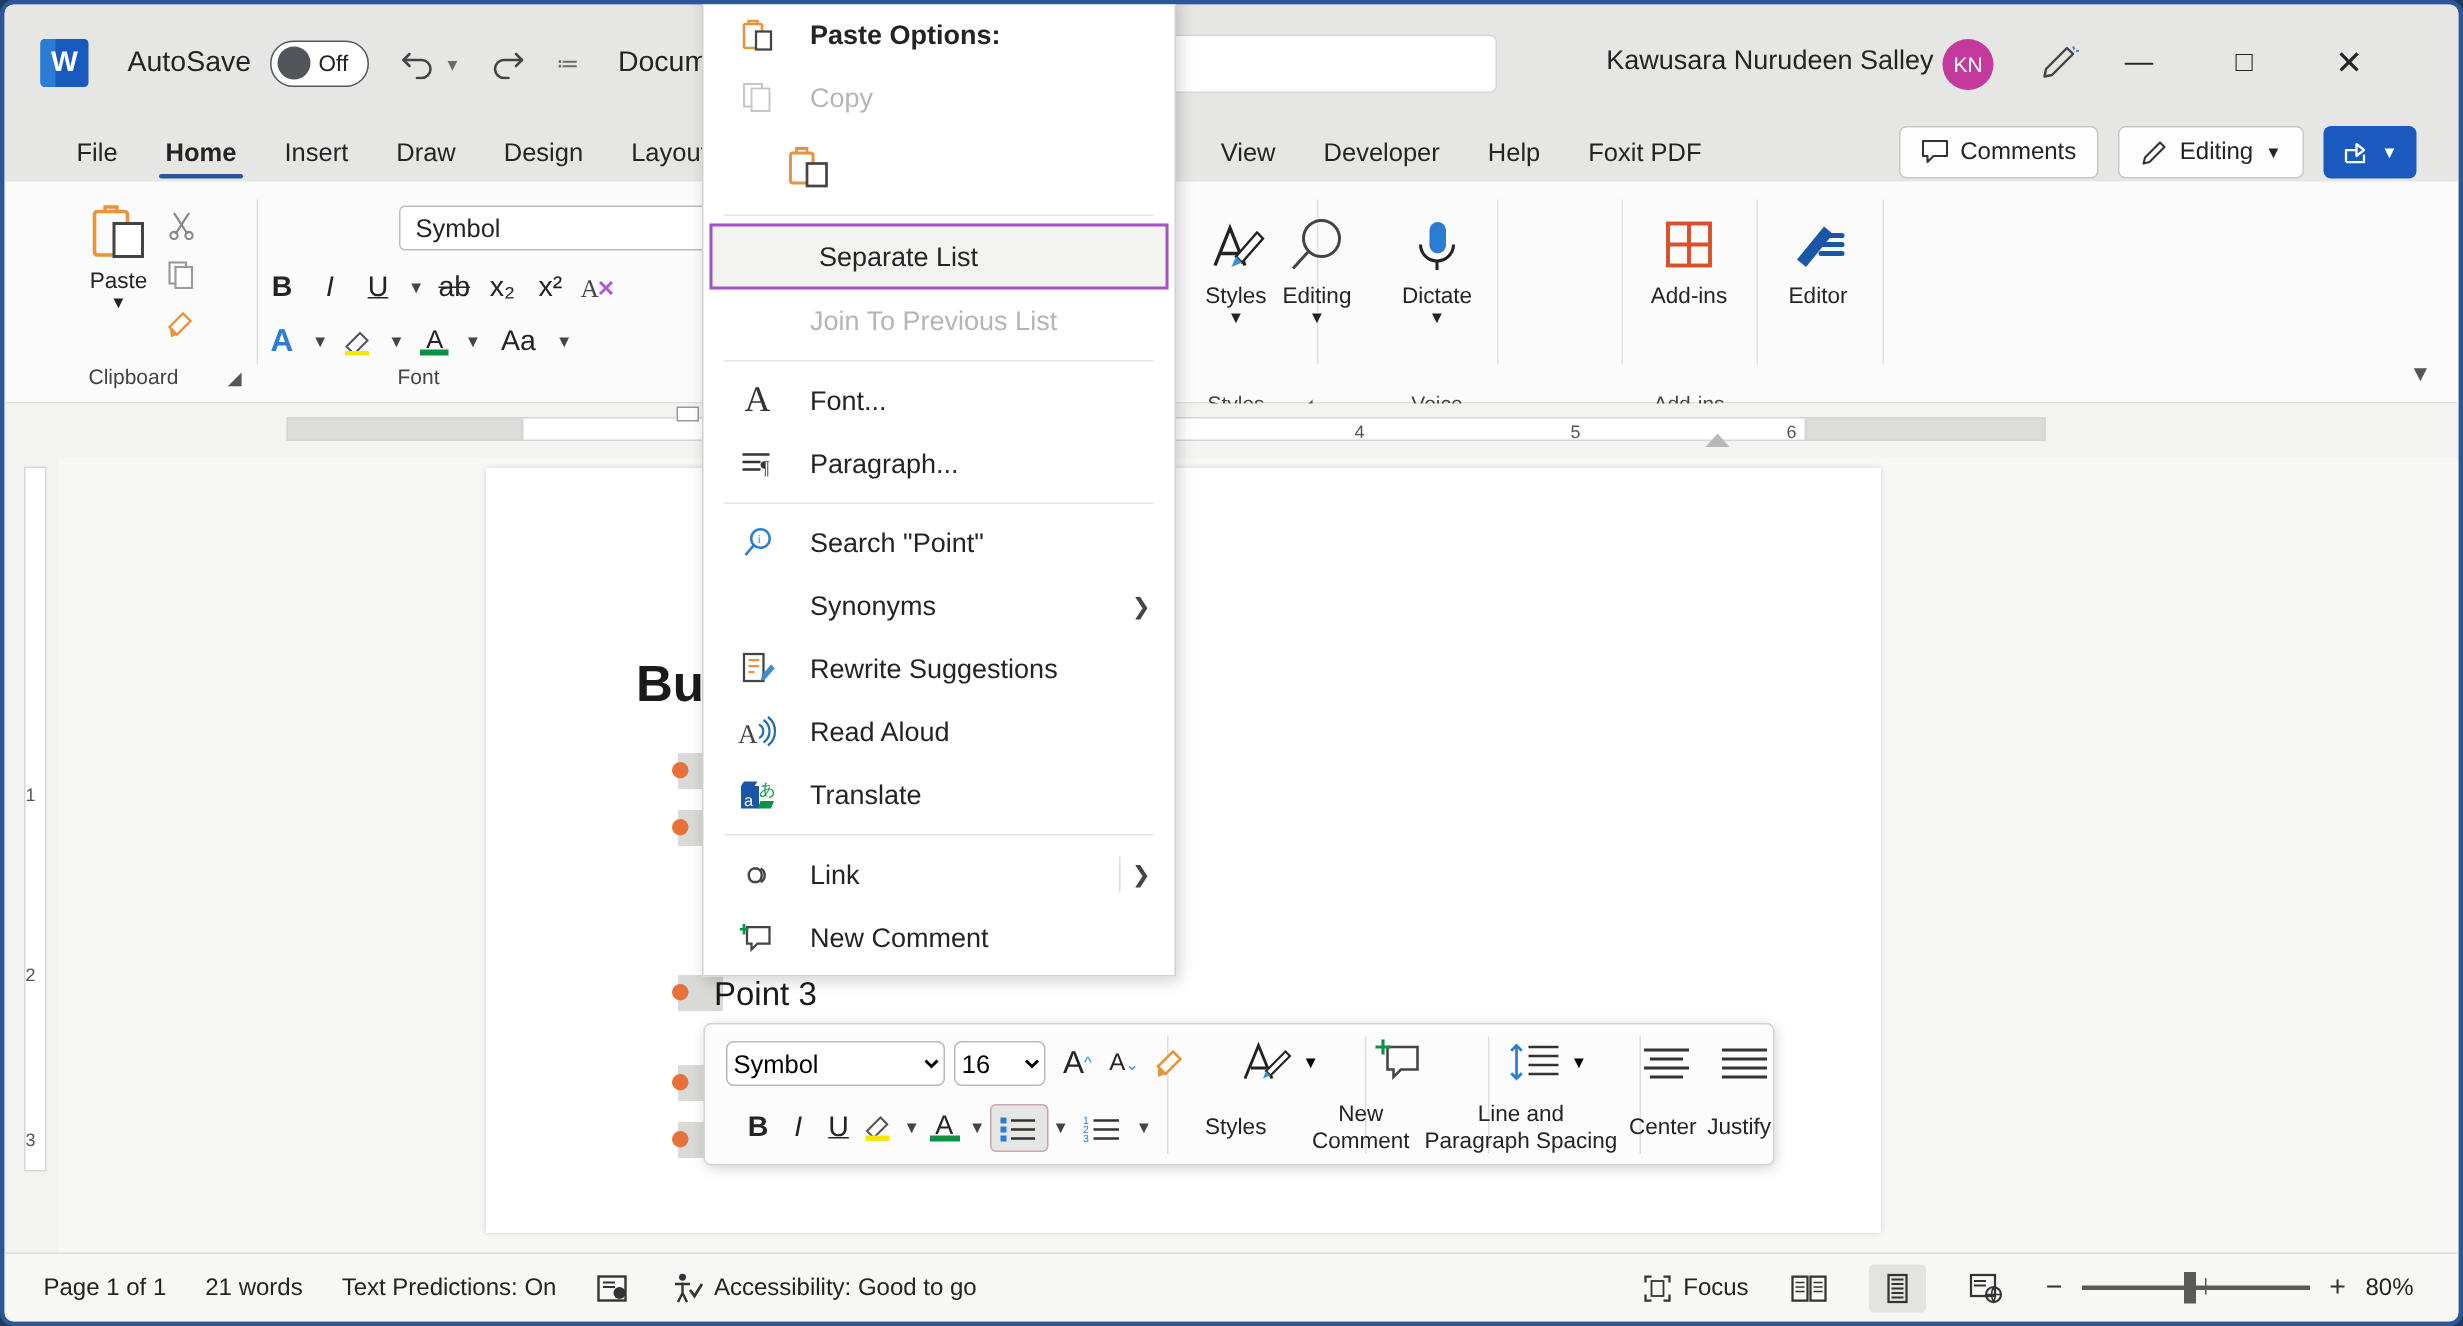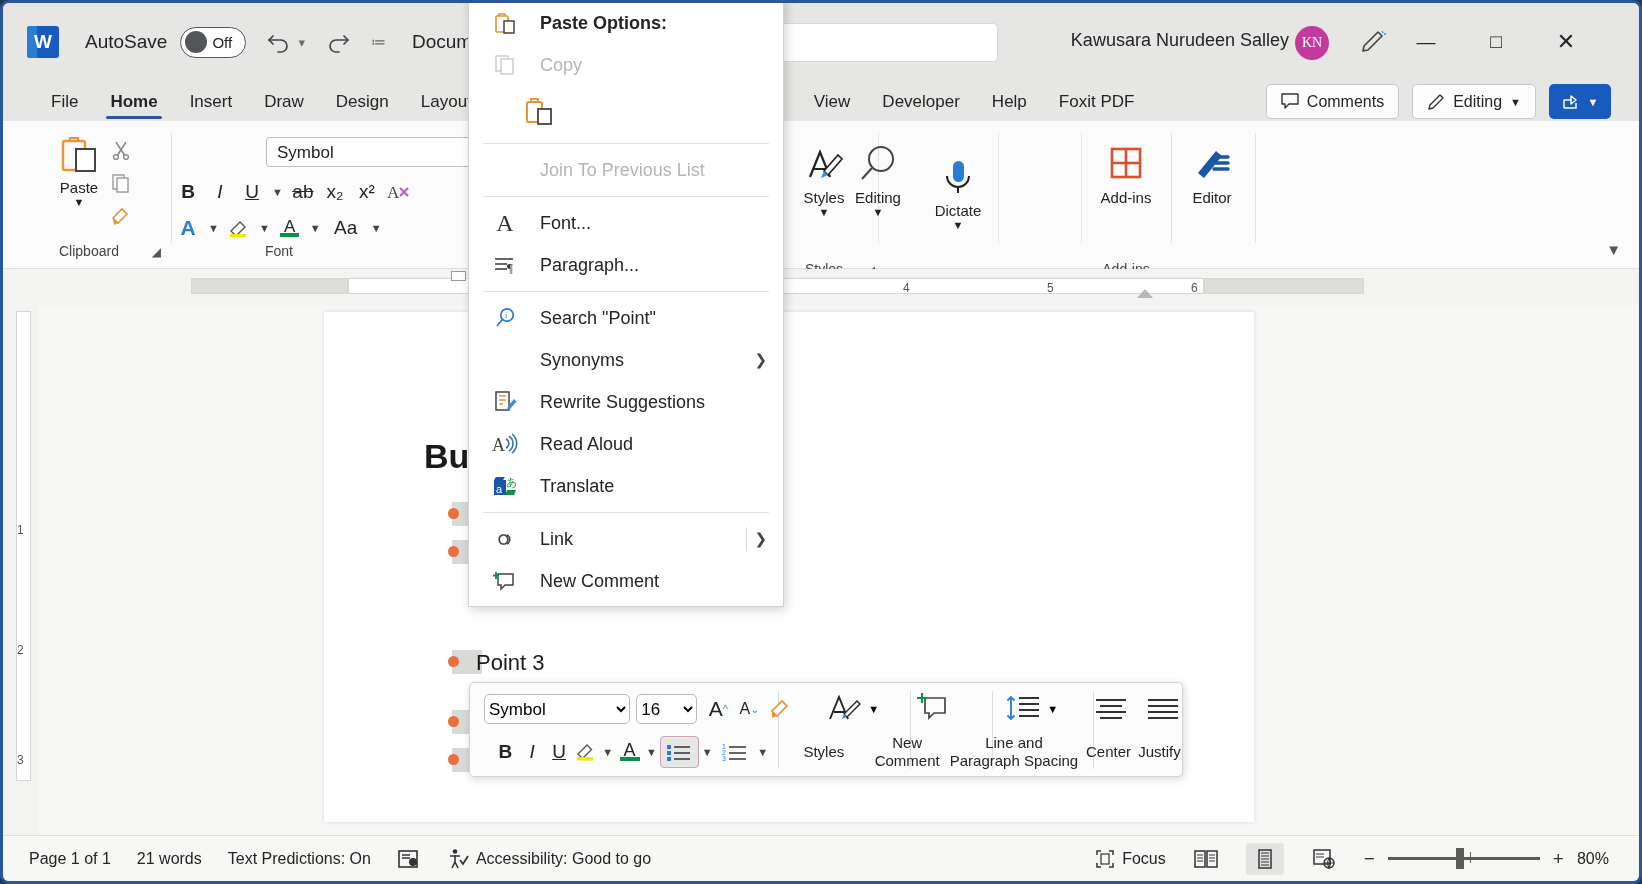--- a/index.html
+++ b/index.html
@@ -63,21 +63,21 @@
     border: 1px solid #d8d8d6;
   }
   .user-name {
     position: absolute; right: 350px; top: 27px;
     font-size: 18px; color: #242424; white-space: nowrap;
   }
   .avatar {
     position: absolute; right: 310px; top: 23px;
     width: 34px; height: 34px; border-radius: 50%;
     background: #c4399c; color: #fff;
-    font-size: 14px; display: flex; align-items: center; justify-content: center; font-family: Liberation Serif, serif;
+    font-size: 14px; display: flex; align-items: center; justify-content: center;
   }
   .pen-icon { position: absolute; right: 252px; top: 24px; cursor: pointer; }
   .wctl {
     position: absolute; top: 18px; width: 46px; height: 42px;
     display: flex; align-items: center; justify-content: center;
     font-size: 19px; color: #242424; cursor: pointer;
   }
   .wctl.min { right: 190px; }
   .wctl.max { right: 120px; }
   .wctl.close { right: 50px; font-size: 22px; }
@@ -506,21 +506,21 @@
               <circle cx="27" cy="16" r="12" stroke="#444" stroke-width="2" fill="none"></circle>
               <path d="M18 25 L8 36" stroke="#444" stroke-width="2"></path>
             </svg>
         </span>
         <span>Editing</span>
         <span style="font-size:11px;">▼</span>
       </div>
     </div>
 
     <div class="rsep" style="left:995px;"></div>
-    <div class="rgroup" style="left:912px; width:86px; top:35px;">
+    <div class="rgroup" style="left:912px; width:86px; top:22px;">
       <div class="big-btn">
         <span class="ico">
           <svg width="48" height="46" viewBox="0 0 48 46">
               <rect x="19" y="5" width="11" height="21" rx="5.5" fill="#2b7cd3"></rect>
               <path d="M13 20 a11 11 0 0 0 22 0" stroke="#222" stroke-width="2" fill="none"></path>
               <path d="M24 31 v6" stroke="#222" stroke-width="2"></path>
             </svg>
         </span>
         <span>Dictate</span>
         <span style="font-size:11px;">▼</span>
@@ -629,20 +629,24 @@
             <rect x="3" y="6" width="15" height="20" rx="1.5" stroke="#e8943a" stroke-width="2" fill="none"></rect>
             <path d="M7 6 V3 h7 v3" stroke="#e8943a" stroke-width="1.9" fill="none"></path>
             <rect x="14" y="13" width="13" height="15" stroke="#444" stroke-width="1.8" fill="#fff"></rect>
           </svg>
       </span>
     </div>
 
     <div class="mdiv"></div>
 
 
+    <div class="mi highlighted">
+      <span class="mi-ico"></span>
+      <span class="mi-label">Separate List</span>
+    </div>
 
     <div class="mi disabled">
       <span class="mi-ico"></span>
       <span class="mi-label">Join To Previous List</span>
     </div>
 
     <div class="mdiv"></div>
 
     <div class="mi">
       <span class="mi-ico">

